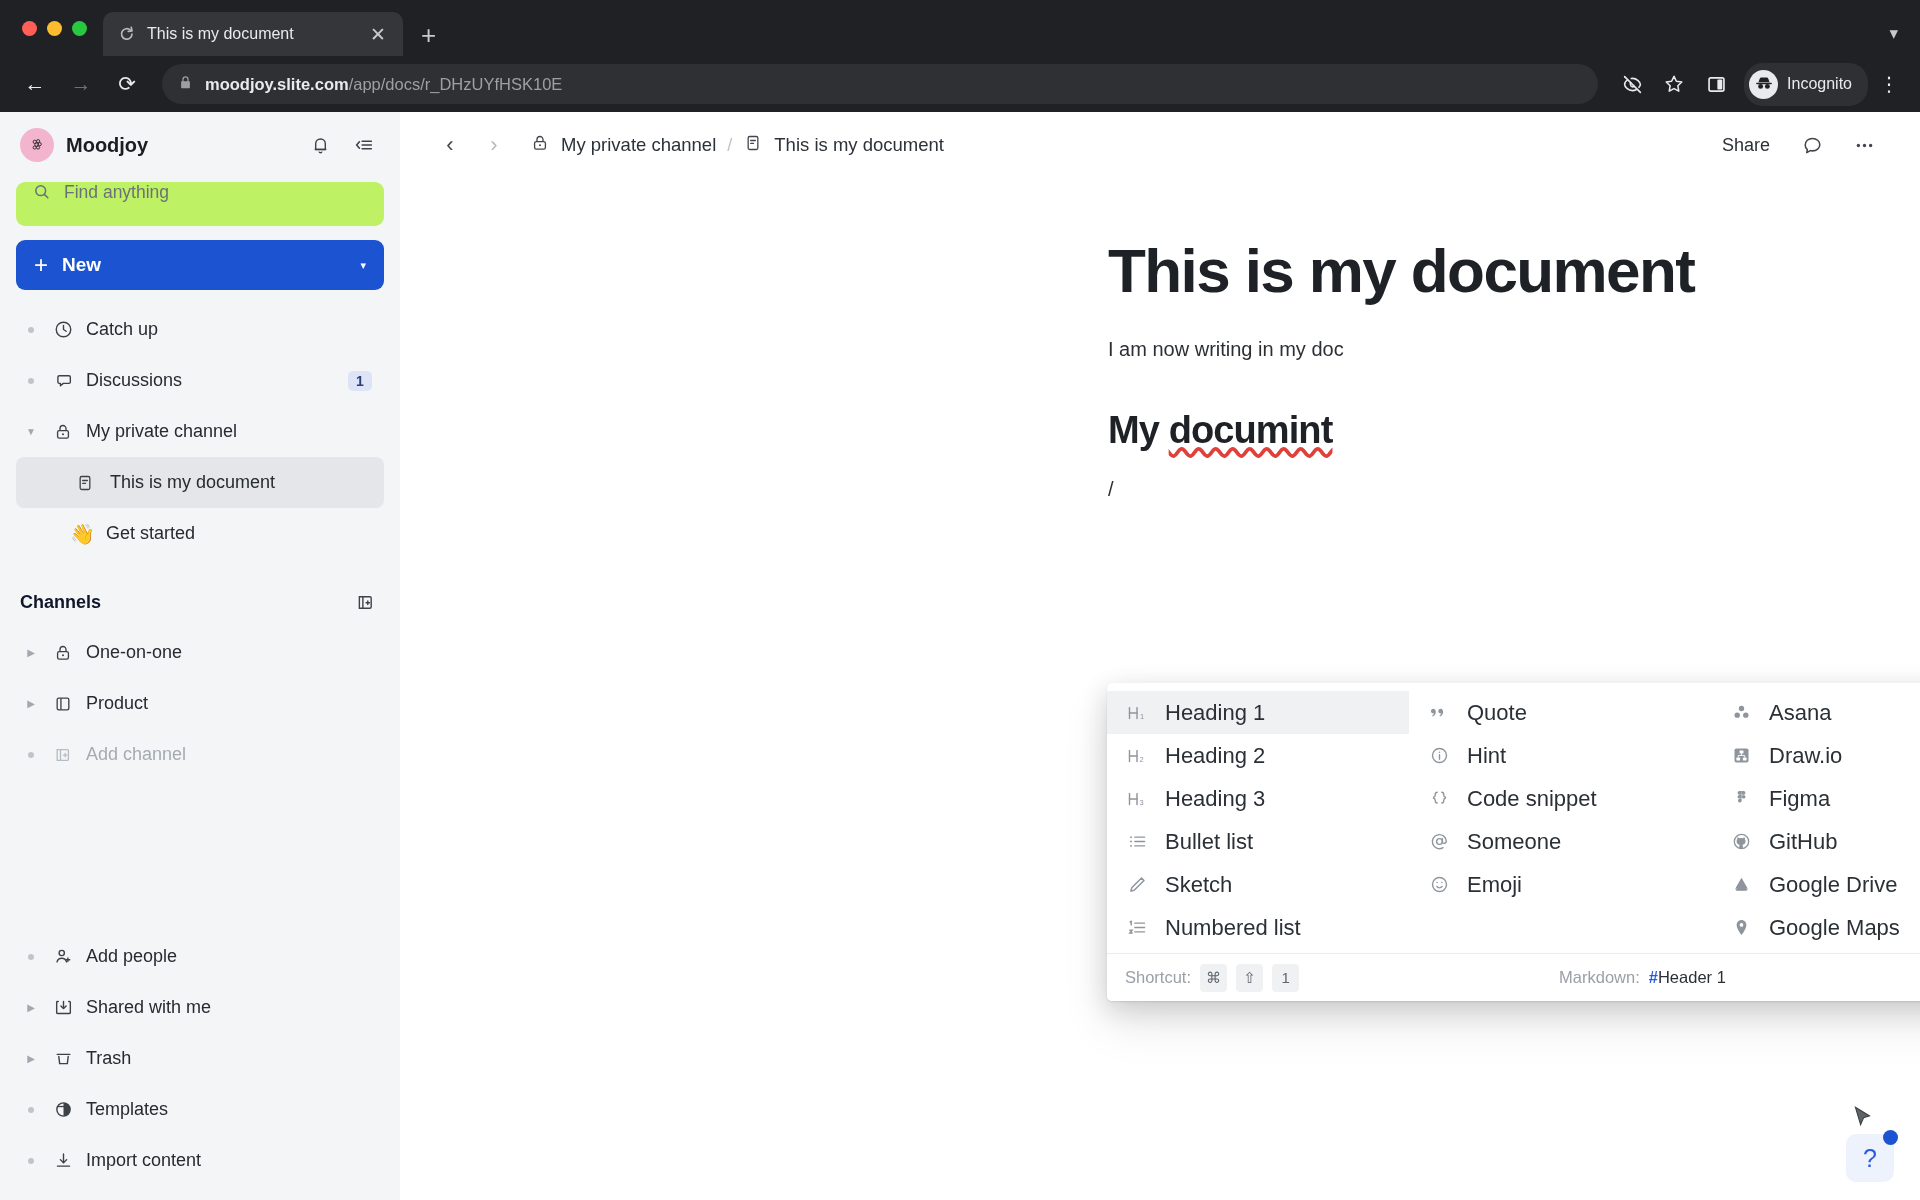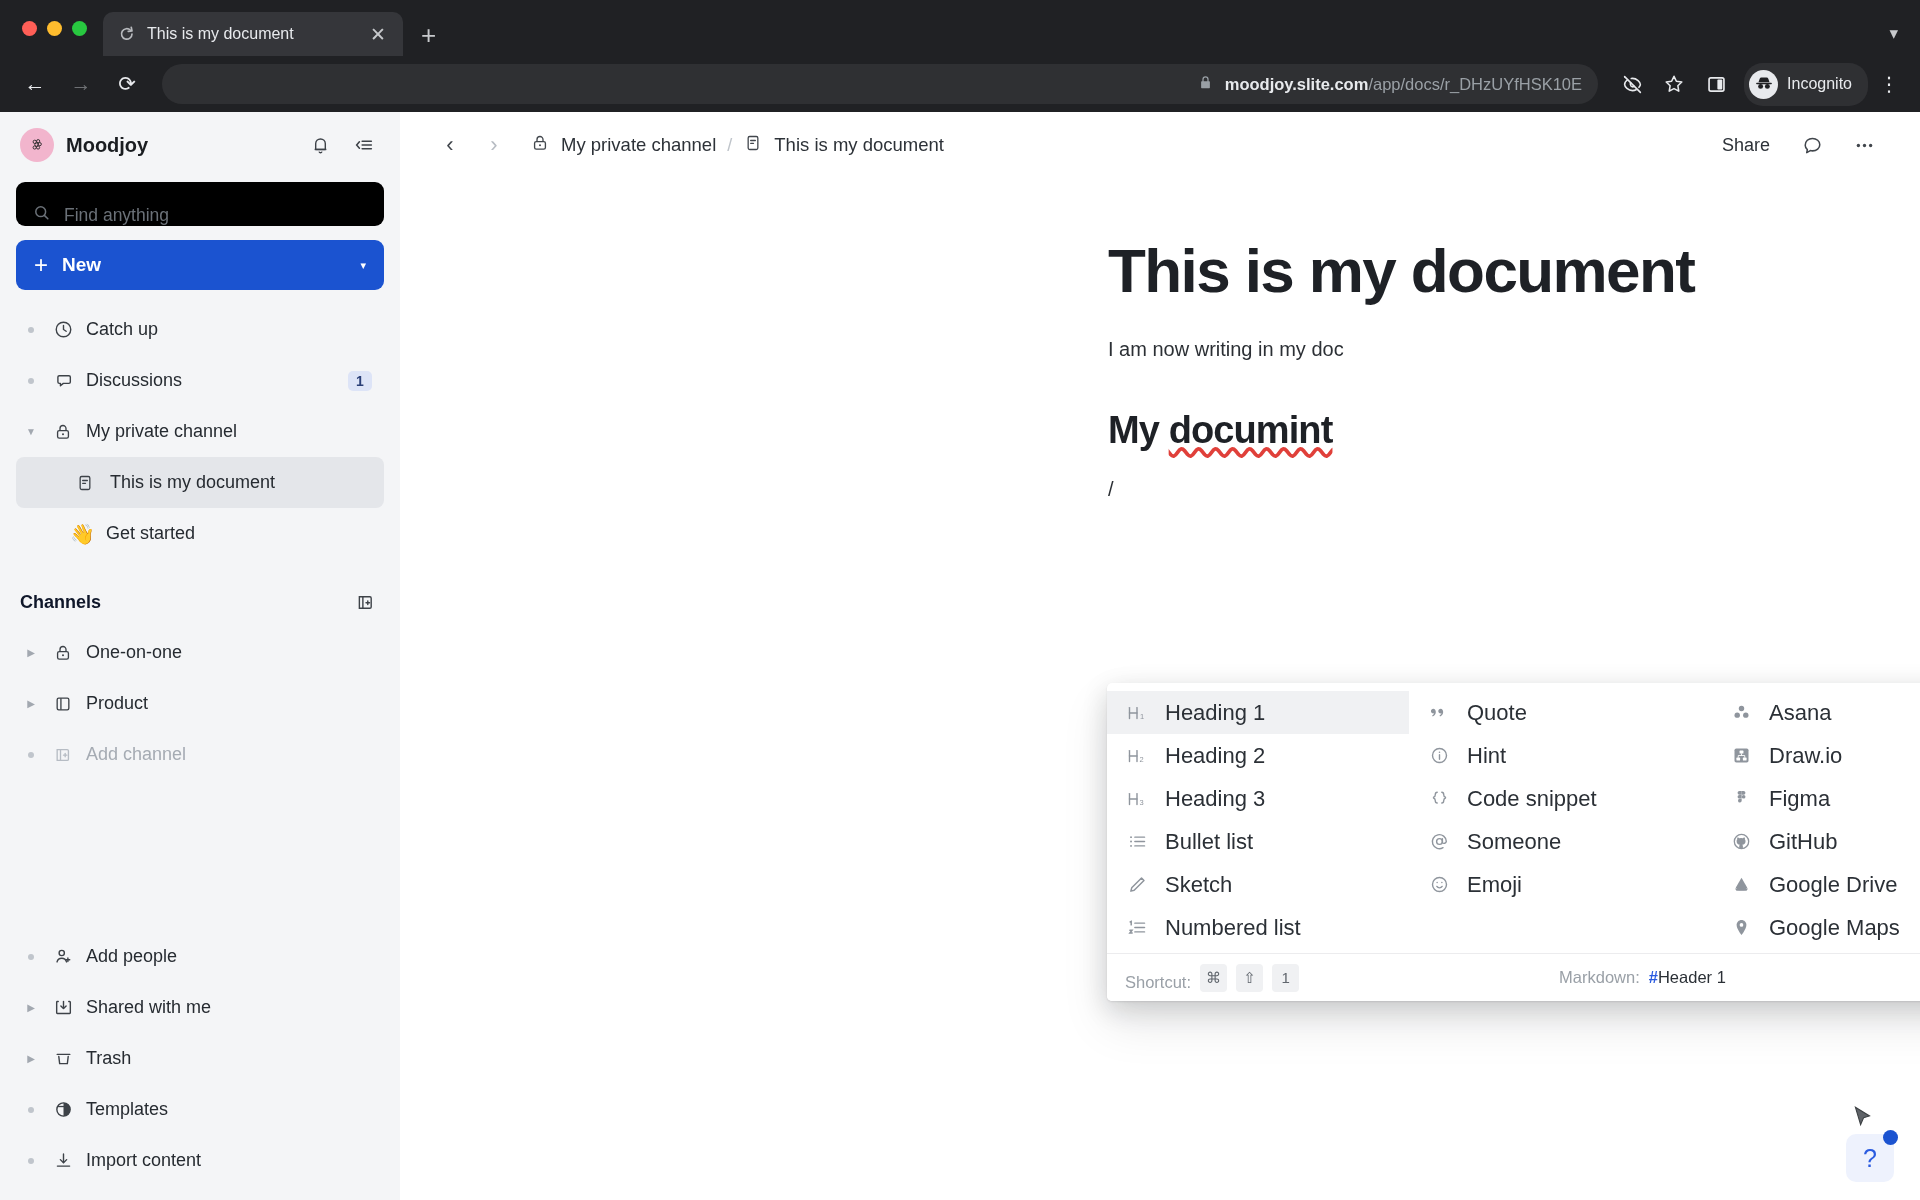--- a/index.html
+++ b/index.html
@@ -34,21 +34,21 @@
   .tab-close { color: #c7c9cc; font-size: 19px; line-height: 1; width: 22px; text-align: center; cursor: pointer; }
   .newtab { color: #c7c9cc; font-size: 26px; line-height: 1; margin: 0 0 8px 18px; cursor: pointer; }
   .chev-down-chrome { position: absolute; right: 22px; bottom: 12px; color: #c7c9cc; font-size: 17px; }
 
   .toolbar { height: 56px; display: flex; align-items: center; padding: 0 16px; gap: 8px; background: #202124; }
   .navbtn { width: 38px; height: 38px; display: flex; align-items: center; justify-content: center;
             color: #e8eaed; border-radius: 50%; cursor: pointer; font-size: 21px; }
   .navbtn.dim { color: #6e7074; }
   .omnibox {
     flex: 1 1 auto; height: 40px; background: #2f3033; border-radius: 20px;
-    display: flex; align-items: center; padding: 0 16px; gap: 12px; margin: 0 8px; cursor: text; justify-content: flex-end;
+    display: flex; align-items: center; padding: 0 16px; gap: 12px; margin: 0 8px; cursor: text;
   }
   .omnibox .url { font-size: 16.5px; color: #9aa0a6; white-space: nowrap; }
   .omnibox .url b { color: #e8eaed; font-weight: 600; }
   .tb-icons { display: flex; align-items: center; gap: 6px; }
   .tb-ico { width: 36px; height: 36px; display: flex; align-items: center; justify-content: center;
             color: #e8eaed; cursor: pointer; }
   .incognito-pill {
     display: flex; align-items: center; gap: 9px; height: 43px;
     background: #2f3033; border-radius: 19px; padding: 0 16px 0 5px; margin-left: 4px; cursor: pointer;
   }
@@ -66,21 +66,21 @@
     display: flex; flex-direction: column; padding: 0 16px; position: relative;
   }
   .sb-head { height: 66px; display: flex; align-items: center; gap: 12px; padding: 0 4px; }
   .logo { width: 34px; height: 34px; border-radius: 50%; background: #f2b5cd; flex: 0 0 34px;
           display: flex; align-items: center; justify-content: center; }
   .wsname { font-size: 20px; font-weight: 700; color: #1a1d21; flex: 1 1 auto; }
   .sb-head-ico { width: 32px; height: 32px; display: flex; align-items: center; justify-content: center;
                  color: #3d4248; cursor: pointer; }
 
   .search {
-    height: 44px; background: #000000; border-radius: 9px; display: flex; align-items: flex-end;
+    height: 44px; background: #bef264; border-radius: 9px; display: flex; align-items: flex-start;
     gap: 13px; padding: 0 16px; margin-top: 4px; cursor: text;
   }
   .search .ph { color: #6b7178; font-size: 17.5px; }
 
   .newbtn {
     height: 50px; margin-top: 14px; background: #1b53d0; border-radius: 9px;
     display: flex; align-items: center; padding: 0 18px; gap: 14px; cursor: pointer;
   }
   .newbtn .lbl { color: #fff; font-size: 19px; font-weight: 700; flex: 1 1 auto; }
   .newbtn .plus { color: #fff; font-size: 24px; line-height: 1; font-weight: 400; }
@@ -146,21 +146,21 @@
   .mitem {
     height: 43px; display: flex; align-items: center; gap: 16px; padding: 0 18px; cursor: pointer;
   }
   .mitem.sel { background: #f0f1f3; }
   .mitem .mi { width: 24px; flex: 0 0 24px; display: flex; align-items: center; justify-content: center; color: #8f959d; }
   .mitem .ml { font-size: 22px; color: #2b3036; white-space: nowrap; }
   .menu-foot {
     border-top: 1px solid #ececee; height: 48px; display: flex; align-items: center;
     padding: 0 18px; background: #fff;
   }
-  .foot-l, .foot-r { display: flex; align-items: flex-end; gap: 9px; }
+  .foot-l, .foot-r { display: flex; align-items: center; gap: 9px; }
   .foot-r { margin-left: 260px; }
   .foot-lbl { font-size: 16.5px; color: #9aa0a7; }
   .key { background: #f0f1f3; border-radius: 4px; min-width: 27px; height: 28px;
          display: flex; align-items: center; justify-content: center; font-size: 15px; color: #60666d; padding: 0 6px; }
   .md { font-size: 16.5px; color: #2b3036; }
   .md .h { color: #2b5ce0; font-weight: 700; }
 
   
   .help {
     position: absolute; right: 26px; bottom: 18px; width: 48px; height: 48px;

